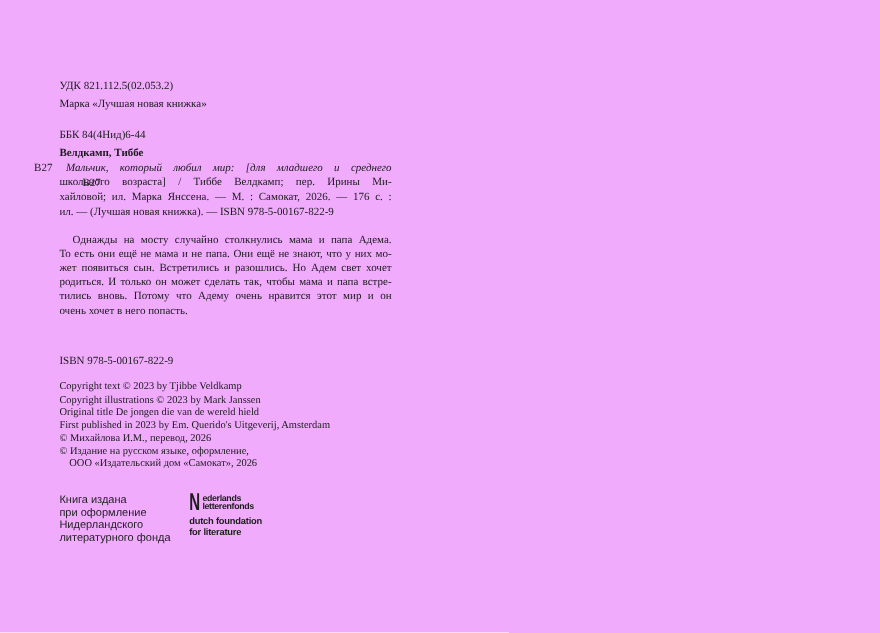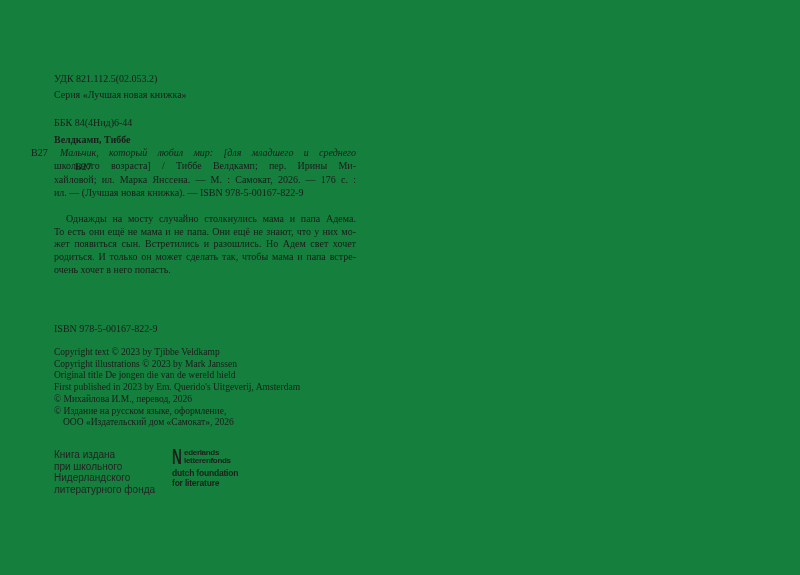--- a/index.html
+++ b/index.html
@@ -1,19 +1,19 @@
 <!DOCTYPE html>
 <html><head>
 <meta charset="utf-8">
 <style>
   html,body{margin:0;padding:0;background:#ffffff;}
   .page{
     position:relative;
     width:800px;height:575px;
-    background:#15803d;
+    background:#f0abfc;
     font-family:"Liberation Serif","DejaVu Serif",serif;
     color:#1a1a1a;
     overflow:hidden;
   }
   .abs{position:absolute;}
   .sans{font-family:"Liberation Sans","DejaVu Sans",sans-serif;}
 
   
   .codes{left:54px;top:43px;font-size:10px;line-height:14.6px;white-space:pre;}
   .codes .code-b27{padding-left:21px;}
@@ -66,21 +66,21 @@
 <body>
 
 <div class="page">
 
   <div class="abs codes">
     <div>УДК 821.112.5(02.053.2)</div>
     <div>ББК 84(4Нид)6-44</div>
     <div class="code-b27">В27</div>
   </div>
 
-  <div class="abs series">Серия «Лучшая новая книжка»</div>
+  <div class="abs series">Марка «Лучшая новая книжка»</div>
 
   <div class="abs author">Велдкамп, Тиббе</div>
 
   <div class="abs card">
     <span class="margin-code">В27</span>
     <div class="card-text">
       <div class="jline ind6">Мальчик, который любил мир: [для младшего и среднего</div>
       <div class="jline">школьного возраста]  /  Тиббе Велдкамп; пер. Ирины Ми-</div>
       <div class="jline">хайловой; ил. Марка Янссена. — М. : Самокат, 2026. — 176 с. :</div>
       <div class="jlast">ил. — (Лучшая новая книжка). — ISBN 978-5-00167-822-9</div>
@@ -88,39 +88,40 @@
   </div>
 
   <div class="abs annotation">
     <div>
     </div>
     <div>
       <div class="jline ind12">Однажды на мосту случайно столкнулись мама и папа Адема.</div>
       <div class="jline">То есть они ещё не мама и не папа. Они ещё не знают, что у них мо-</div>
       <div class="jline">жет появиться сын. Встретились и разошлись. Но Адем свет хочет</div>
       <div class="jline">родиться. И только он может сделать так, чтобы мама и папа встре-</div>
+      <div class="jline">тились вновь. Потому что Адему очень нравится этот мир и он</div>
       <div class="jlast">очень хочет в него попасть.</div>
     </div>
   </div>
 
   <div class="abs isbn">ISBN 978-5-00167-822-9</div>
 
   <div class="abs copyright">
     <div>Copyright text © 2023 by Tjibbe Veldkamp</div>
     <div>Copyright illustrations © 2023 by Mark Janssen</div>
     <div>Original title De jongen die van de wereld hield</div>
     <div>First published in 2023 by Em. Querido's Uitgeverij, Amsterdam</div>
     <div>© Михайлова И.М., перевод, 2026</div>
     <div>© Издание на русском языке, оформление,</div>
     <div class="indented">ООО «Издательский дом «Самокат», 2026</div>
   </div>
 
   <div class="abs sans support">
     <div>Книга издана</div>
-    <div>при школьного</div>
+    <div>при оформление</div>
     <div>Нидерландского</div>
     <div>литературного фонда</div>
   </div>
 
   <div class="abs sans logo">
     <div class="logo-top">
       <span class="logo-n">N</span>
       <span class="logo-names">
         <div class="logo-name-line">ederlands</div>
         <div class="logo-name-line">letterenfonds</div>

